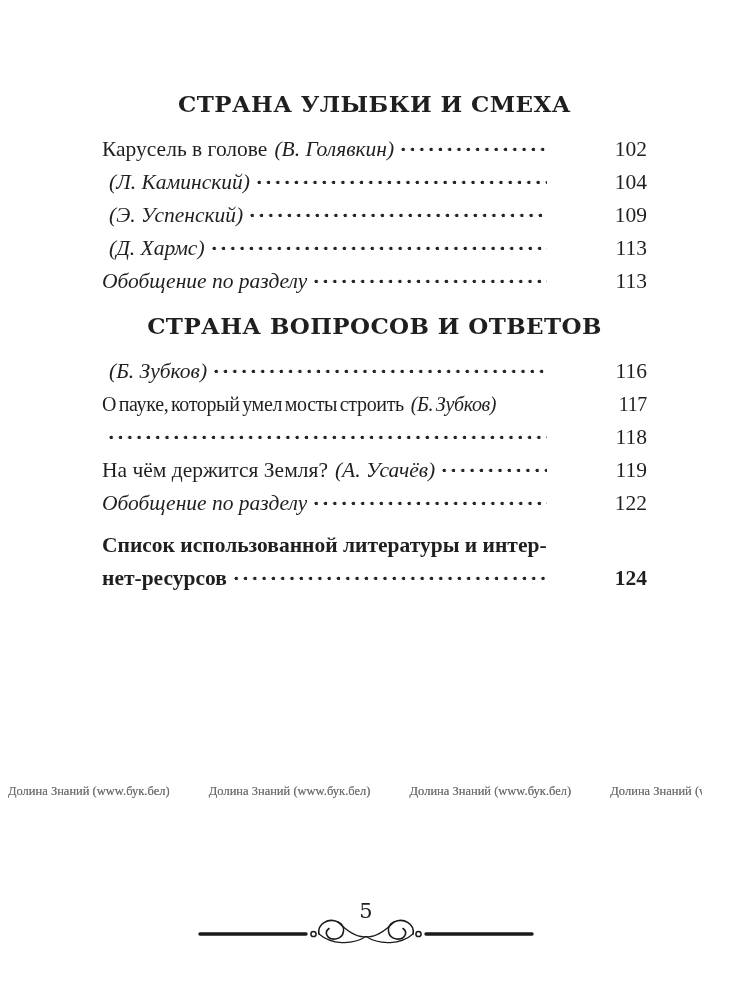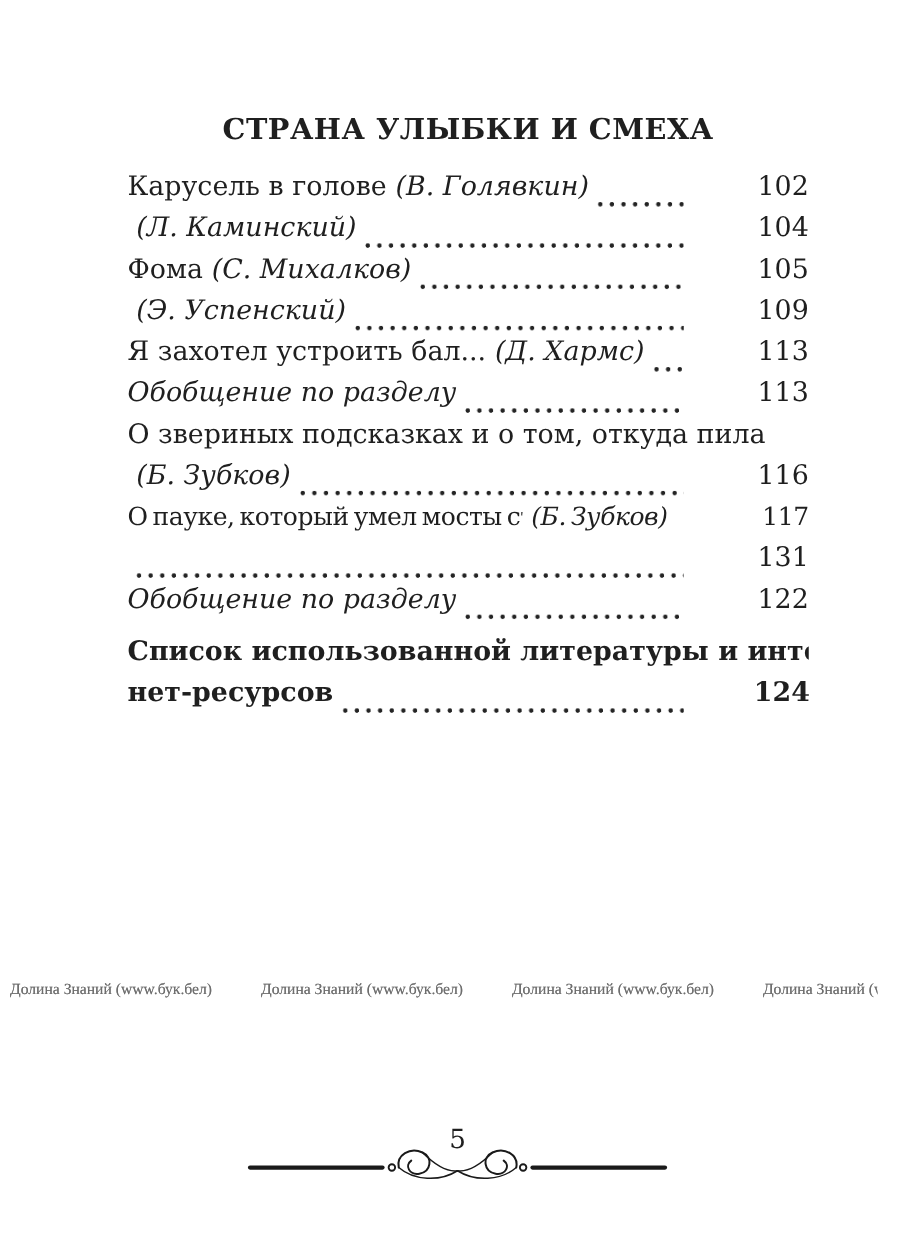--- a/index.html
+++ b/index.html
@@ -21,24 +21,25 @@
     font-weight:700;
     line-height:30px;
     text-align:center;
     letter-spacing:0.4px;
     margin:0 0 14px 0;
   }
   .section-title.second{margin-top:13px;}
   .rows{margin:0;}
   .row{
     display:flex;
-    align-items:flex-end;
+    align-items:center;
     font-size:21.5px;
     line-height:33px;
     white-space:nowrap;
+    font-family:Liberation Serif, serif;
   }
   .row .t{flex:0 1 auto;overflow:hidden;}
   .row .a{
     font-style:italic;
     margin-left:7px;
     flex:0 0 auto;
   }
   .row .a:empty{display:none;margin:0;}
   .row.italic .t{font-style:italic;}
   .row.bold{font-weight:700;}
@@ -110,63 +111,60 @@
         <span class="a">(В. Голявкин)</span>
         <span class="leader"></span>
         <span class="pg">102</span>
       </div>
       <div class="row">
         <span class="a">(Л. Каминский)</span>
         <span class="leader"></span>
         <span class="pg">104</span>
       </div>
       <div class="row">
-        <span class="t">Фома</span>
-        <span class="a">(С. Михалков)</span>
-        <span class="leader"></span>
-        <span class="pg">105</span>
-      </div>
-      <div class="row">
         <span class="a">(Э. Успенский)</span>
         <span class="leader"></span>
         <span class="pg">109</span>
       </div>
       <div class="row">
-        <span class="t">Я захотел устроить бал...</span>
         <span class="a">(Д. Хармс)</span>
         <span class="leader"></span>
         <span class="pg">113</span>
       </div>
       <div class="row italic">
         <span class="t">Обобщение по разделу</span>
 
         <span class="leader"></span>
         <span class="pg">113</span>
       </div>
     </div>
 
+    <div class="section-title second">СТРАНА ВОПРОСОВ И ОТВЕТОВ</div>
 
     <div class="rows">
-      <div class="row fullline">
-        <span class="t">О звериных подсказках и о том, откуда пила</span>
-      </div>
       <div class="row">
         <span class="a">(Б. Зубков)</span>
         <span class="leader"></span>
         <span class="pg">116</span>
       </div>
       <div class="row tight no-dots">
         <span class="t">О пауке, который умел мосты строить</span>
         <span class="a">(Б. Зубков)</span>
         <span class="leader"></span>
         <span class="pg">117</span>
       </div>
       <div class="row">
         <span class="leader"></span>
-        <span class="pg">131</span>
+        <span class="pg">118</span>
+      </div>
+      <div class="row">
+        <span class="t">На чём держится Земля?</span>
+        <span class="a">(А. Усачёв)</span>
+        <span class="leader"></span>
+        <span class="pg">119</span>
       </div>
       <div class="row italic">
         <span class="t">Обобщение по разделу</span>
 
         <span class="leader"></span>
         <span class="pg">122</span>
       </div>
     </div>
 
     <div class="biblio">

